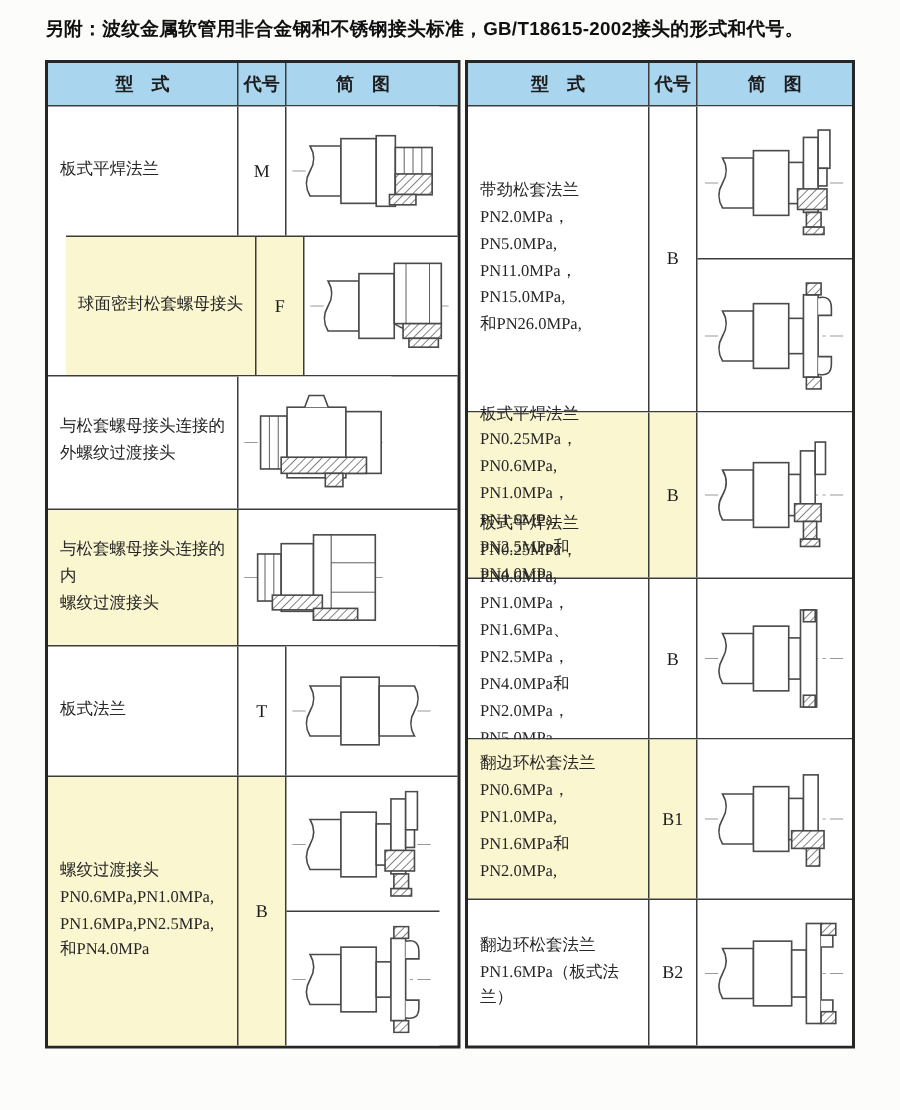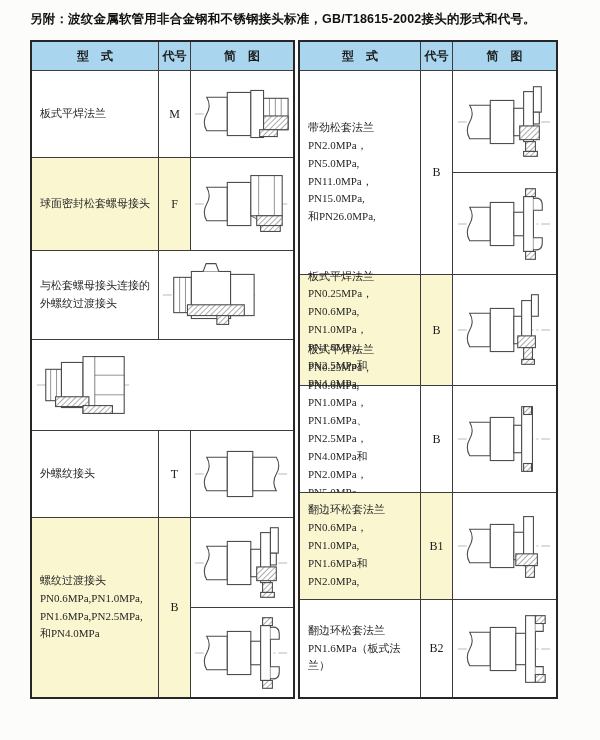--- a/index.html
+++ b/index.html
@@ -56,21 +56,21 @@
                   <rect x="60" y="12" width="13" height="48" fill="#fff"></rect>
                   <rect x="73" y="20" width="25" height="32" fill="#fff"></rect>
                   <path d="M79 20v32M85 20v32M91 20v32" stroke-width="0.6"></path>
                   <rect x="73" y="38" width="25" height="14" fill="url(#hp0)"></rect>
                   <rect x="69" y="52" width="18" height="7" fill="url(#hp0)"></rect>
                 </g>
               </svg>
             </div>
           </div>
         </div>
-        <div class="row" style="height: 93px;">
+        <div class="row" style="height: 93px; margin-left: 12px;">
           <div class="cell type hl" style="width: 126px;">球面密封松套螺母接头</div>
           <div class="cell code hl" style="width: 32px;">F</div>
           <div class="cell diag" style="width: 103px;">
             <div class="sub">
               <svg width="100" height="72" viewBox="0 0 102 72">
                 <defs>
                   <pattern id="hp1" width="4" height="4" patternUnits="userSpaceOnUse" patternTransform="rotate(45)">
                     <rect width="4" height="4" fill="#fff"></rect>
                     <line x1="0" y1="0" x2="0" y2="4" stroke="#555" stroke-width="1"></line>
                   </pattern>
@@ -82,21 +82,21 @@
                   <rect x="60" y="7" width="32" height="41" fill="#fff"></rect>
                   <path d="M68 7v41M84 7v41" stroke-width="0.6"></path>
                   <path d="M60 48q12 8 24 4" stroke-width="0.9"></path>
                   <rect x="66" y="48" width="26" height="10" fill="url(#hp1)"></rect>
                   <rect x="70" y="58" width="20" height="6" fill="url(#hp1)"></rect>
                 </g>
               </svg>
             </div>
           </div>
         </div>
-        <div class="row" style="height: 89px;">
+        <div class="row" style="height: 89px; font-family: Liberation Mono, monospace;">
           <div class="cell type" style="width: 126px;">与松套螺母接头连接的
 外螺纹过渡接头</div>
           <div class="cell diag" style="width: 103px;">
             <div class="sub">
               <svg width="100" height="72" viewBox="0 0 102 72">
                 <defs>
                   <pattern id="hp2" width="4" height="4" patternUnits="userSpaceOnUse" patternTransform="rotate(45)">
                     <rect width="4" height="4" fill="#fff"></rect>
                     <line x1="0" y1="0" x2="0" y2="4" stroke="#555" stroke-width="1"></line>
                   </pattern>
@@ -109,20 +109,22 @@
                   <path d="M44 12l3-8h10l3 8" fill="#fff"></path>
                   <rect x="72" y="15" width="24" height="42" fill="#fff"></rect>
                   <rect x="28" y="46" width="58" height="11" fill="url(#hp2)"></rect>
                   <rect x="58" y="57" width="12" height="9" fill="url(#hp2)"></rect>
                 </g>
               </svg>
             </div>
           </div>
         </div>
         <div class="row" style="height: 91px;">
+          <div class="cell type hl" style="width: 126px;">与松套螺母接头连接的内
+螺纹过渡接头</div>
           <div class="cell diag" style="width: 103px;">
             <div class="sub">
               <svg width="100" height="72" viewBox="0 0 102 72">
                 <defs>
                   <pattern id="hp3" width="4" height="4" patternUnits="userSpaceOnUse" patternTransform="rotate(45)">
                     <rect width="4" height="4" fill="#fff"></rect>
                     <line x1="0" y1="0" x2="0" y2="4" stroke="#555" stroke-width="1"></line>
                   </pattern>
                 </defs>
                 <g fill="none" stroke="#4a4a4a" stroke-width="1.1">
@@ -134,21 +136,21 @@
                   <path d="M62 7v58" stroke-width="0.7"></path>
                   <path d="M62 26h30M62 46h30" stroke-width="0.6"></path>
                   <rect x="22" y="48" width="34" height="10" fill="url(#hp3)"></rect>
                   <rect x="50" y="57" width="30" height="8" fill="url(#hp3)"></rect>
                 </g>
               </svg>
             </div>
           </div>
         </div>
         <div class="row" style="height: 87px;">
-          <div class="cell type" style="width: 126px;">外螺纹接头</div>
+          <div class="cell type" style="width: 126px;">板式法兰</div>
           <div class="cell code" style="width: 32px;">T</div>
           <div class="cell diag" style="width: 103px;">
             <div class="sub">
               <svg width="100" height="72" viewBox="0 0 102 72">
                 <defs>
                   <pattern id="hp4" width="4" height="4" patternUnits="userSpaceOnUse" patternTransform="rotate(45)">
                     <rect width="4" height="4" fill="#fff"></rect>
                     <line x1="0" y1="0" x2="0" y2="4" stroke="#555" stroke-width="1"></line>
                   </pattern>
                 </defs>

